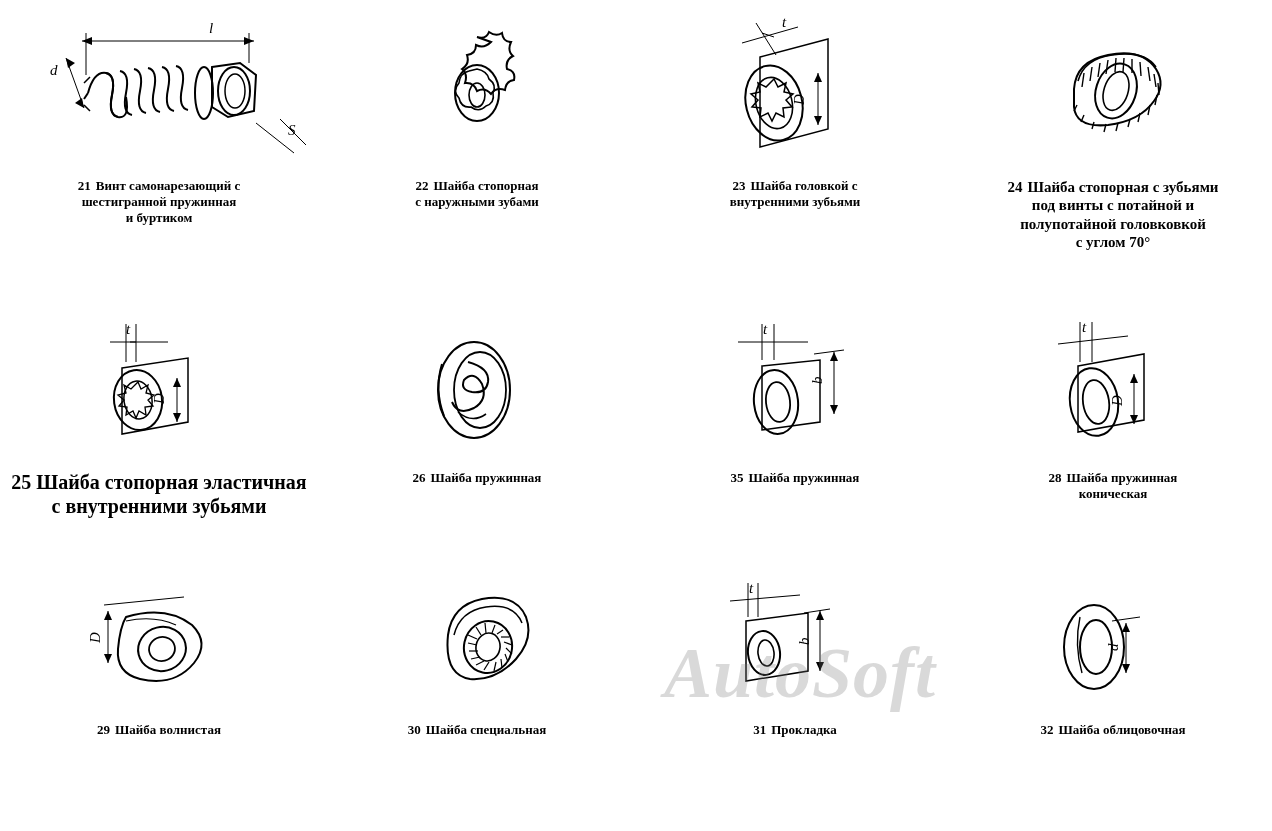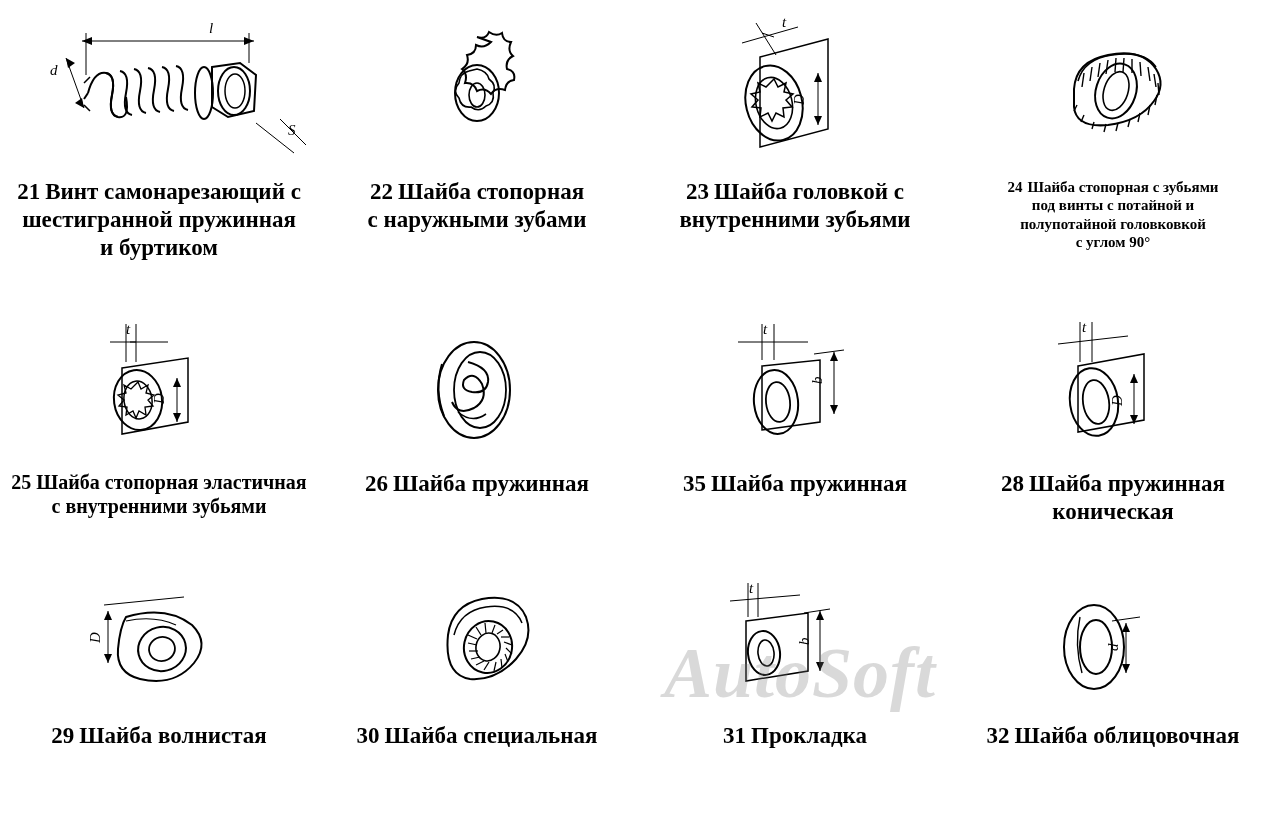--- a/index.html
+++ b/index.html
@@ -59,21 +59,21 @@
   .row3 .fig { height: 150px; }
   .row1 .fig { margin-top: 8px; }
   .row2 .fig { margin-top: 12px; }
   .row3 .fig { margin-top: 6px; }
   .caption {
     text-align: center;
     line-height: 1.22;
     padding: 0 8px;
     font-weight: bold;
   }
-  .cap-lg { font-size: 23px; }
+  .cap-lg { font-size: 13px; }
   .cap-md { font-size: 20px; }
   .cap-sm { font-size: 15px; text-align: center; }
   .num {
     font-weight: bold;
     margin-right: 5px;
   }
   svg { display: block; overflow: visible; }
   .ln { stroke: #000; fill: none; }
 </style>
 </head>
@@ -211,21 +211,21 @@
             </g>
             <ellipse cx="78" cy="68" rx="20" ry="28" transform="rotate(18 78 68)" stroke-width="2"></ellipse>
             <ellipse cx="78" cy="68" rx="12" ry="20" transform="rotate(18 78 68)" stroke-width="1.6"></ellipse>
           </g>
         </svg>
       </div>
       <div class="caption cap-sm">
         <span class="num">24</span><span>Шайба стопорная с зубьями</span><br>
         <span>под винты с потайной и</span><br>
         <span>полупотайной головковкой</span><br>
-        <span>с углом 90°</span>
+        <span>с углом 70°</span>
       </div>
     </div>
 
     <div class="cell row2">
       <div class="fig">
         <svg width="190" height="150" viewBox="0 0 190 150">
           <g class="ln" stroke-width="1.5">
             <line x1="46" y1="26" x2="104" y2="26" stroke-width="1"></line>
             <line x1="62" y1="8" x2="62" y2="46" stroke-width="1"></line>
             <line x1="72" y1="8" x2="72" y2="46" stroke-width="1"></line>

